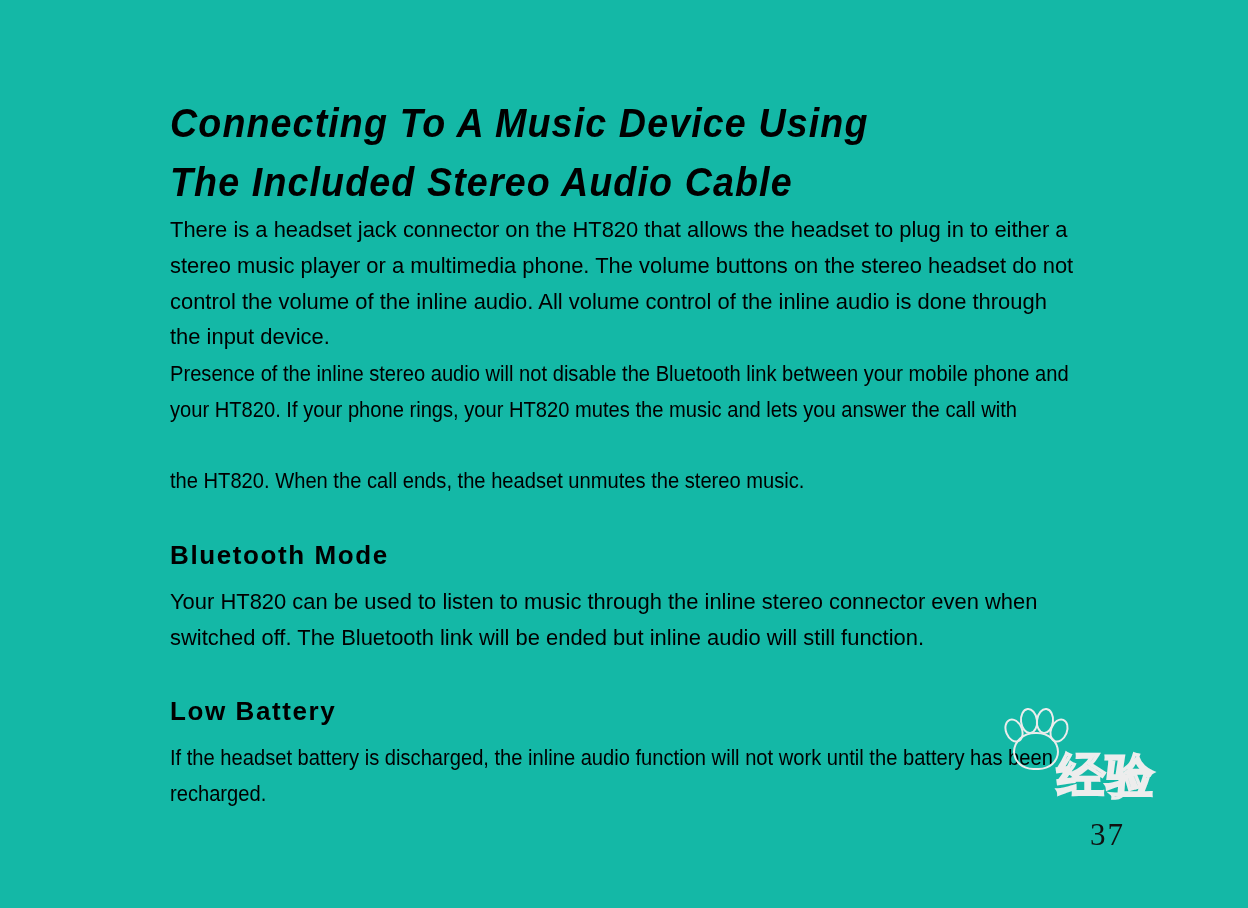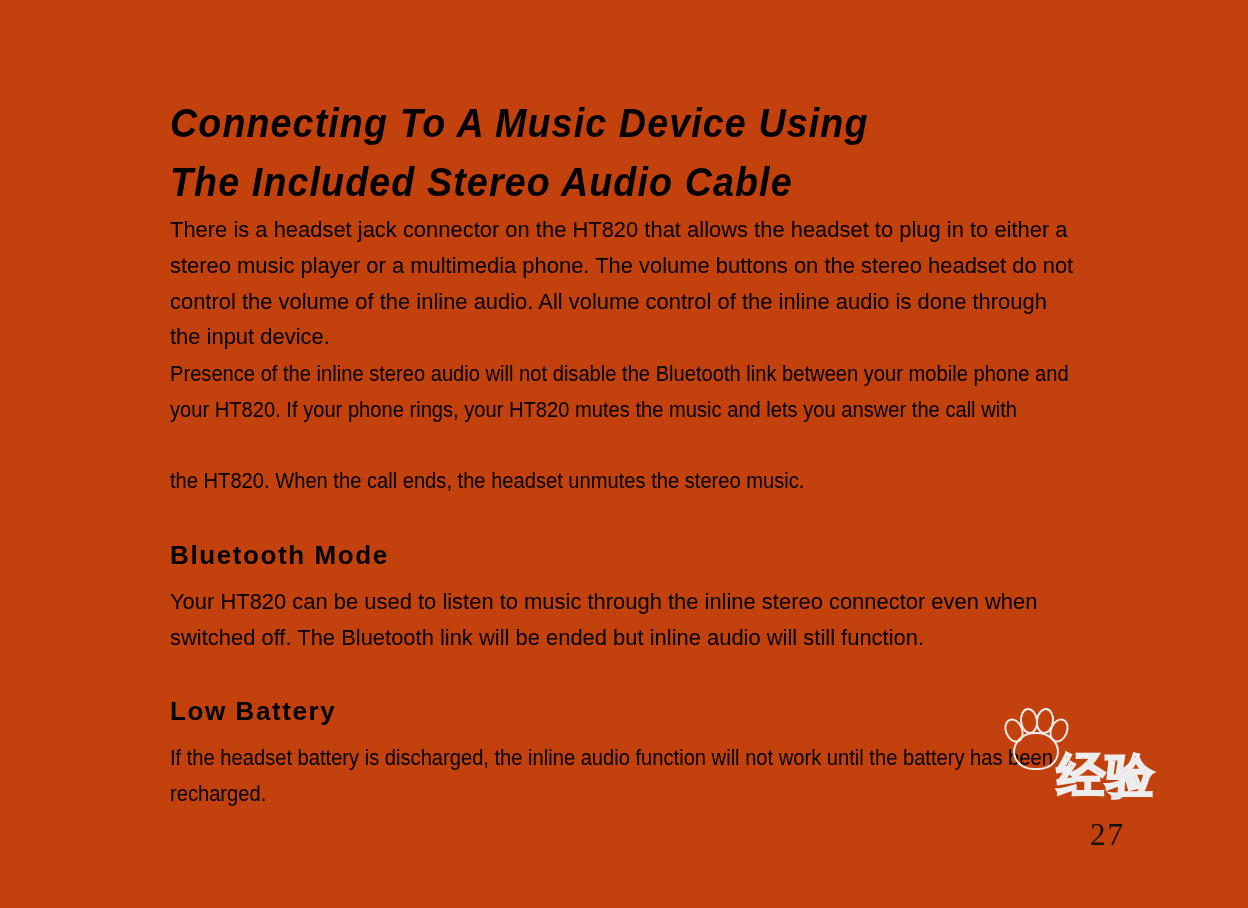--- a/index.html
+++ b/index.html
@@ -13,21 +13,21 @@
     height: 908px;
     position: relative;
     overflow: hidden;
     font-family: "Liberation Sans", sans-serif;
     color: #000000;
   }
 
   .page {
     position: absolute;
     inset: 0;
-    background: #c2410c;
+    background: #14b8a6;
   }
 
   .content {
     position: absolute;
     left: 170px;
     top: 0;
     width: 910px;
   }
 
   
@@ -214,15 +214,15 @@
     <div class="wm-paw">
       <span class="toe t1"></span>
       <span class="toe t2"></span>
       <span class="toe t3"></span>
       <span class="toe t4"></span>
       <span class="pad"></span>
     </div>
     <div class="wm-cn">经验</div>
   </div>
 
-  <div class="page-number">27</div>
+  <div class="page-number">37</div>
 
 </div>
 
 </body></html>

